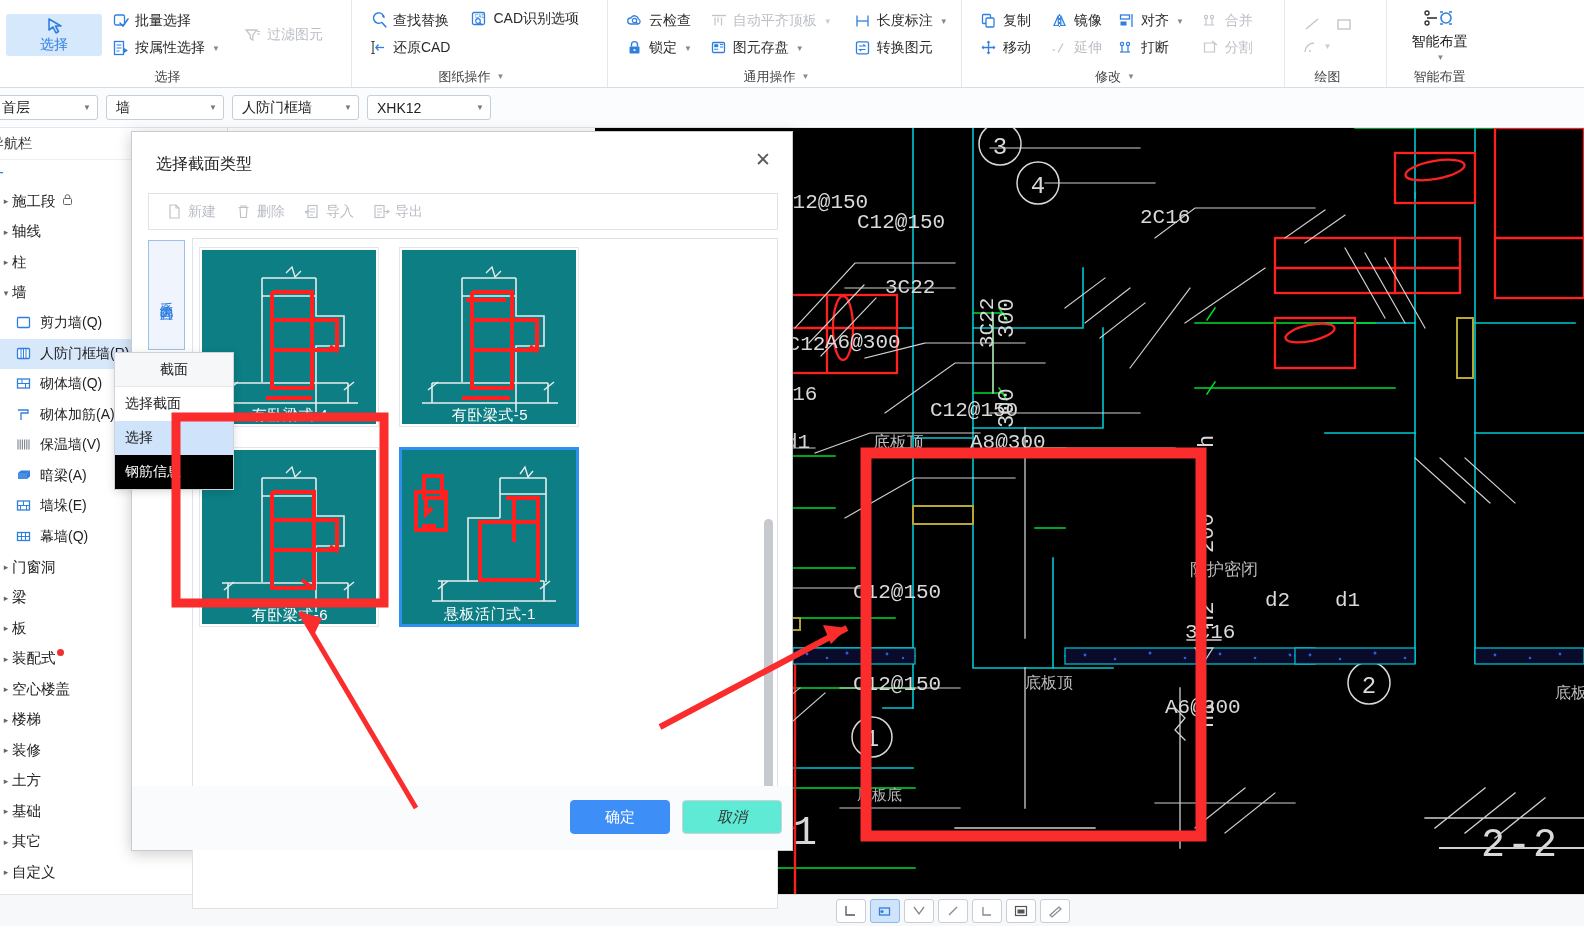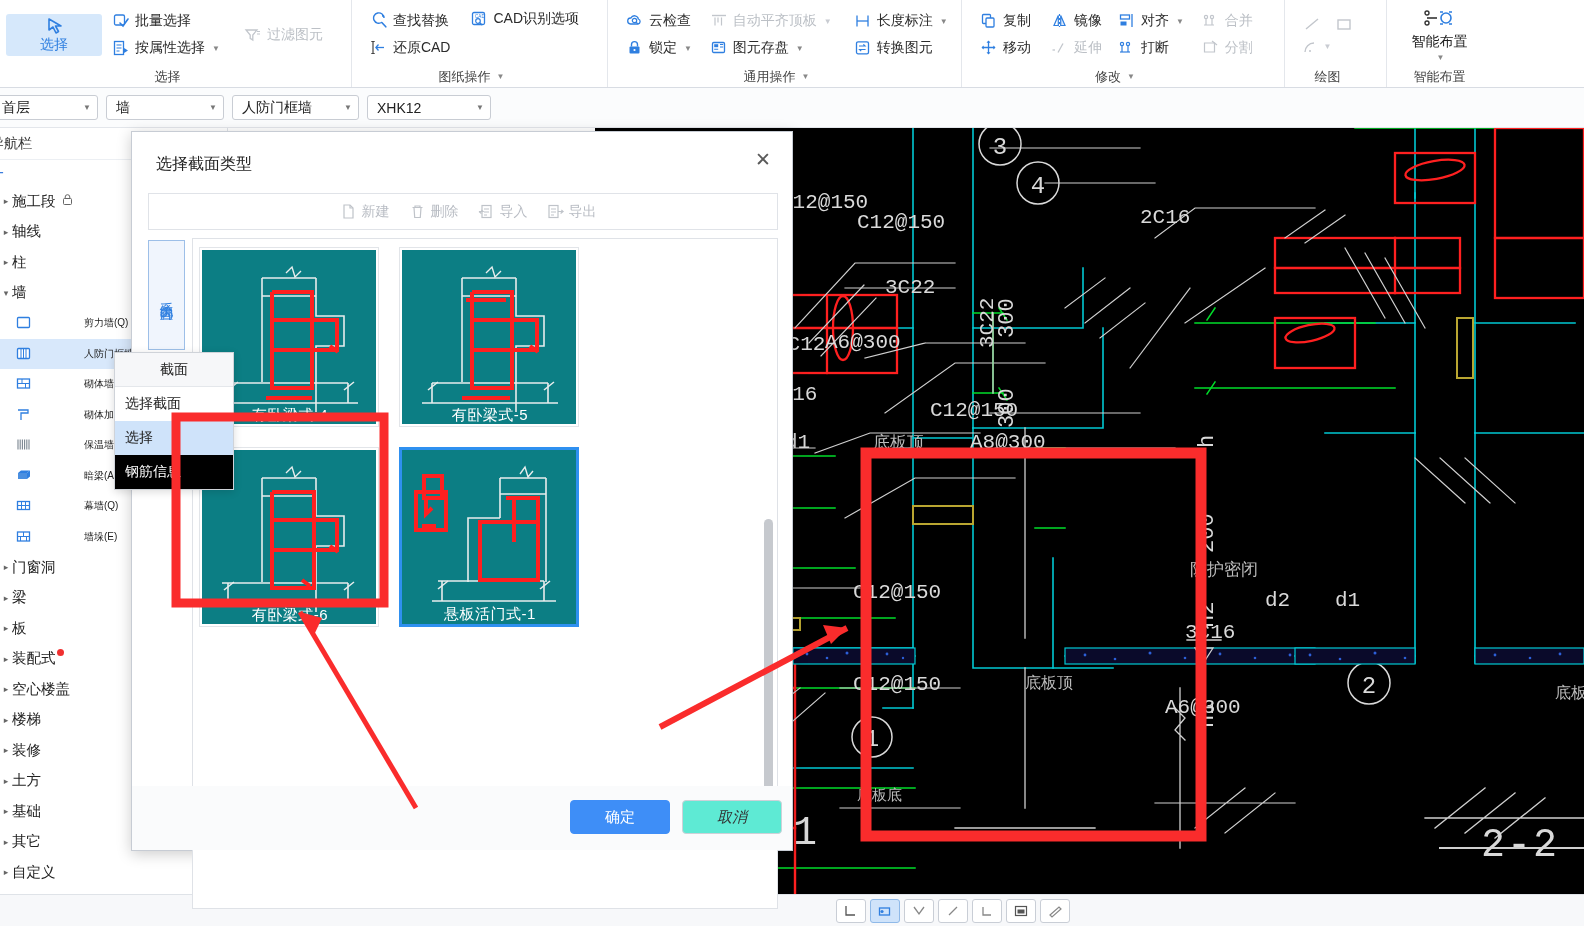--- a/index.html
+++ b/index.html
@@ -61,21 +61,21 @@
   #navhdr {
     height:32px; display:flex; align-items:center; padding-left:2px;
     font-size:14px; color:#333; border-bottom:1px solid #eceff3;
   }
   #navplus { height:26px; display:flex; align-items:center; padding-left:0px; color:#3b7ddd; font-size:17px; }
   .tree-row {
     height:30.5px; display:flex; align-items:center; font-size:14.5px; color:#222;
     padding-left:0px; white-space:nowrap;
   }
   .tw { width:12px; flex:0 0 12px; color:#666; font-size:9px; text-align:center; }
-  .tree-row.lvl2 { padding-left:15px; font-size:10px;gap:44px; }
+  .tree-row.lvl2 { padding-left:15px; font-size:14px; }
   .tree-row.lvl2.active { background:#d8e8fb; }
   .mini { width:18px; height:18px; flex:0 0 18px; margin-right:7px; }
   .reddot { width:7px; height:7px; border-radius:50%; background:#f03030; display:inline-block;
             position:relative; top:-6px; left:1px; }
 
   
   #cad {
     position:absolute; left:595px; top:128px; width:989px; height:766px;
     background:#000; overflow:hidden;
   }
@@ -120,21 +120,20 @@
   }
   #dlg-close {
     position:absolute; right:12px; top:12px; width:34px; height:30px;
     display:flex; align-items:center; justify-content:center;
     font-size:19px; color:#5a5a5a;
   }
   #dlg-toolbar {
     position:absolute; left:16px; top:61px; width:630px; height:37px;
     border:1px solid #e0e3e8; background:#fff; display:flex; align-items:center; gap:5px;
     padding-left:10px;
-    justify-content:center;
   }
   .tbi { display:flex; align-items:center; gap:4px; padding:3px 7px; font-size:14px; color:#b9bdc4; }
   #dlg-tabs {
     position:absolute; left:16px; top:108px; width:37px;
   }
   .vtab {
     width:37px; border:1px solid #ccd0d6; background:#f5f6f8; color:#333;
     font-size:13.5px; line-height:19px; text-align:center; padding:6px 0;
     writing-mode:vertical-rl; text-orientation:upright; letter-spacing:2px;
     display:flex; align-items:center; justify-content:center; margin-bottom:7px;
@@ -599,34 +598,34 @@
           <path d="M3 6l3-2.5h9L12 6z" fill="#2f7fe0"></path>
           <rect x="3" y="6" width="9" height="6" fill="#4a8fe0"></rect>
           <path d="M12 6l3-2.5V9.5L12 12z" fill="#2f7fe0"></path>
         </svg>
     </span>
     <span>暗梁(A)</span>
   </div>
   <div class="tree-row lvl2">
     <span class="mini">
       <svg width="17" height="17" viewBox="0 0 17 17">
+          <rect x="2.5" y="4" width="12" height="9" fill="#fff" stroke="#2f7fe0" stroke-width="1.3"></rect>
+          <path d="M2.5 8.5h12M8.5 4v4.5M5.5 8.5V13M11.5 8.5V13" stroke="#2f7fe0" stroke-width="1"></path>
+        </svg>
+    </span>
+    <span>墙垛(E)</span>
+  </div>
+  <div class="tree-row lvl2">
+    <span class="mini">
+      <svg width="17" height="17" viewBox="0 0 17 17">
           <rect x="2.5" y="4.5" width="12" height="8" fill="#fff" stroke="#2f7fe0" stroke-width="1.3"></rect>
           <path d="M2.5 8.5h12M6.5 4.5v8M10.5 4.5v8" stroke="#2f7fe0" stroke-width="1"></path>
         </svg>
     </span>
     <span>幕墙(Q)</span>
-  </div>
-  <div class="tree-row lvl2">
-    <span class="mini">
-      <svg width="17" height="17" viewBox="0 0 17 17">
-          <rect x="2.5" y="4" width="12" height="9" fill="#fff" stroke="#2f7fe0" stroke-width="1.3"></rect>
-          <path d="M2.5 8.5h12M8.5 4v4.5M5.5 8.5V13M11.5 8.5V13" stroke="#2f7fe0" stroke-width="1"></path>
-        </svg>
-    </span>
-    <span>墙垛(E)</span>
   </div>
 
   <div class="tree-row">
     <span class="tw">▸</span>
     <span>门窗洞</span>
   </div>
   <div class="tree-row">
     <span class="tw">▸</span>
     <span>梁</span>
   </div>

